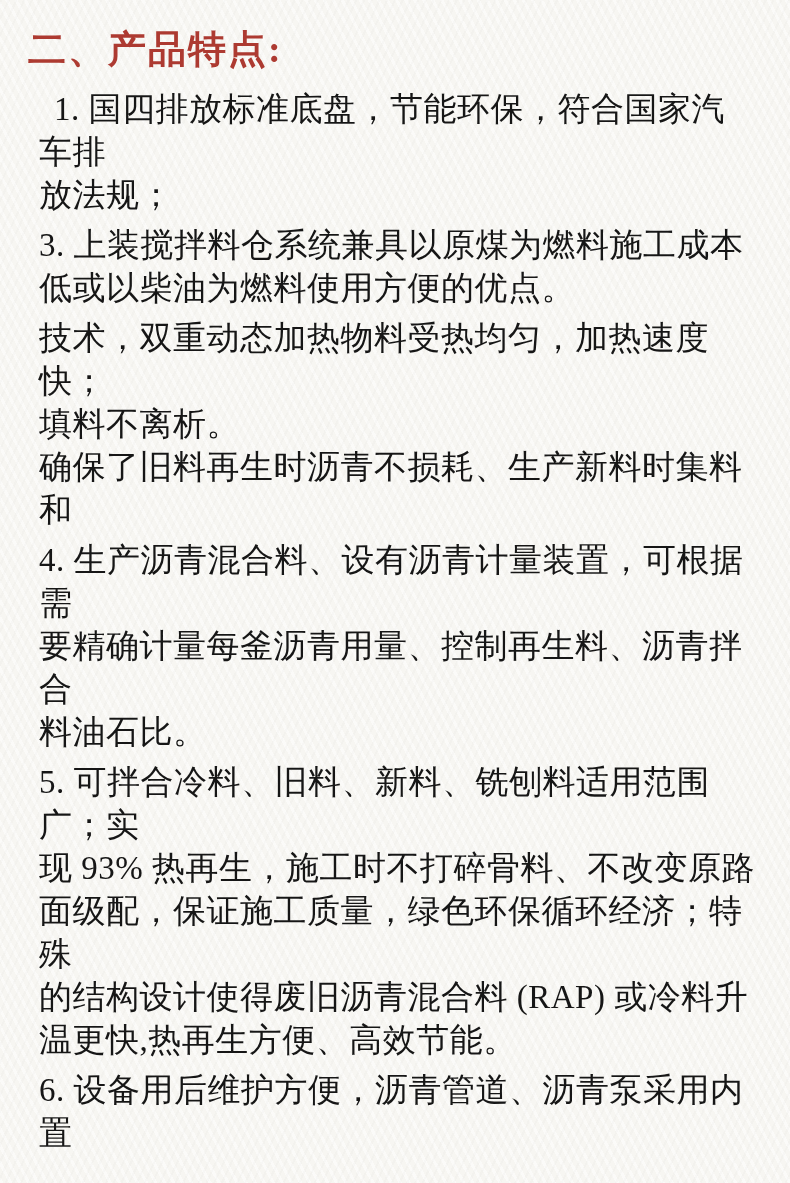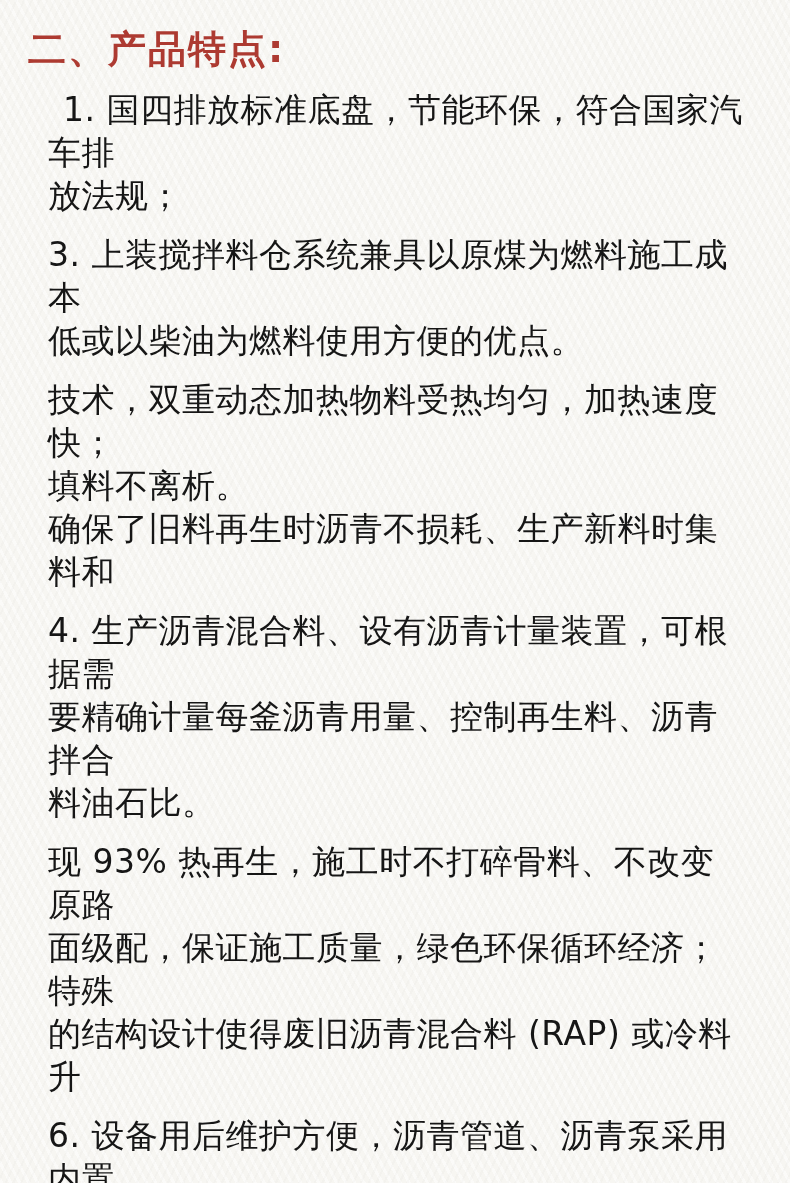--- a/index.html
+++ b/index.html
@@ -17,36 +17,37 @@
     background-image:
       repeating-linear-gradient(115deg, rgba(0,0,0,0.016) 0 2px, rgba(0,0,0,0) 2px 7px),
       repeating-linear-gradient(62deg, rgba(255,255,255,0.5) 0 3px, rgba(0,0,0,0) 3px 8px);
     font-family: "DejaVu Sans", "Liberation Sans", sans-serif;
     color: var(--text);
   }
   .page {
     width: 790px;
     height: 1175px;
     position: relative;
+    font-family: Liberation Serif, serif;
   }
   .heading {
     margin: 0;
     padding: 26px 0 0 28px;
     font-size: 38px;
     line-height: 46px;
     font-weight: 700;
     letter-spacing: 2px;
     color: var(--accent);
   }
   .feature-list {
     margin: 16px 28px 0 32px;
     font-size: 33px;
     line-height: 43px;
   }
-  .feature-item { margin: 16px; }
+  .feature-item { margin: 7px; }
   .line {
     white-space: pre-wrap;
     letter-spacing: 0.5px;
   }
   
   .feature-item:first-child .line:first-child { text-indent: 15px; }
 </style>
 </head>
 <body>
 
@@ -65,21 +66,23 @@
         <div class="line">技术，双重动态加热物料受热均匀，加热速度快；</div>
         <div class="line">填料不离析。</div>
         <div class="line">确保了旧料再生时沥青不损耗、生产新料时集料和</div>
       </div>
       <div class="feature-item">
         <div class="line">4. 生产沥青混合料、设有沥青计量装置，可根据需</div>
         <div class="line">要精确计量每釜沥青用量、控制再生料、沥青拌合</div>
         <div class="line">料油石比。</div>
       </div>
       <div class="feature-item">
+        <div class="line">5. 可拌合冷料、旧料、新料、铣刨料适用范围广；实</div>
         <div class="line">现 93% 热再生，施工时不打碎骨料、不改变原路</div>
         <div class="line">面级配，保证施工质量，绿色环保循环经济；特殊</div>
         <div class="line">的结构设计使得废旧沥青混合料 (RAP) 或冷料升</div>
+        <div class="line">温更快,热再生方便、高效节能。</div>
       </div>
       <div class="feature-item">
         <div class="line">6. 设备用后维护方便，沥青管道、沥青泵采用内置</div>
       </div>
     </div>
 </div>
 
 </body></html>

